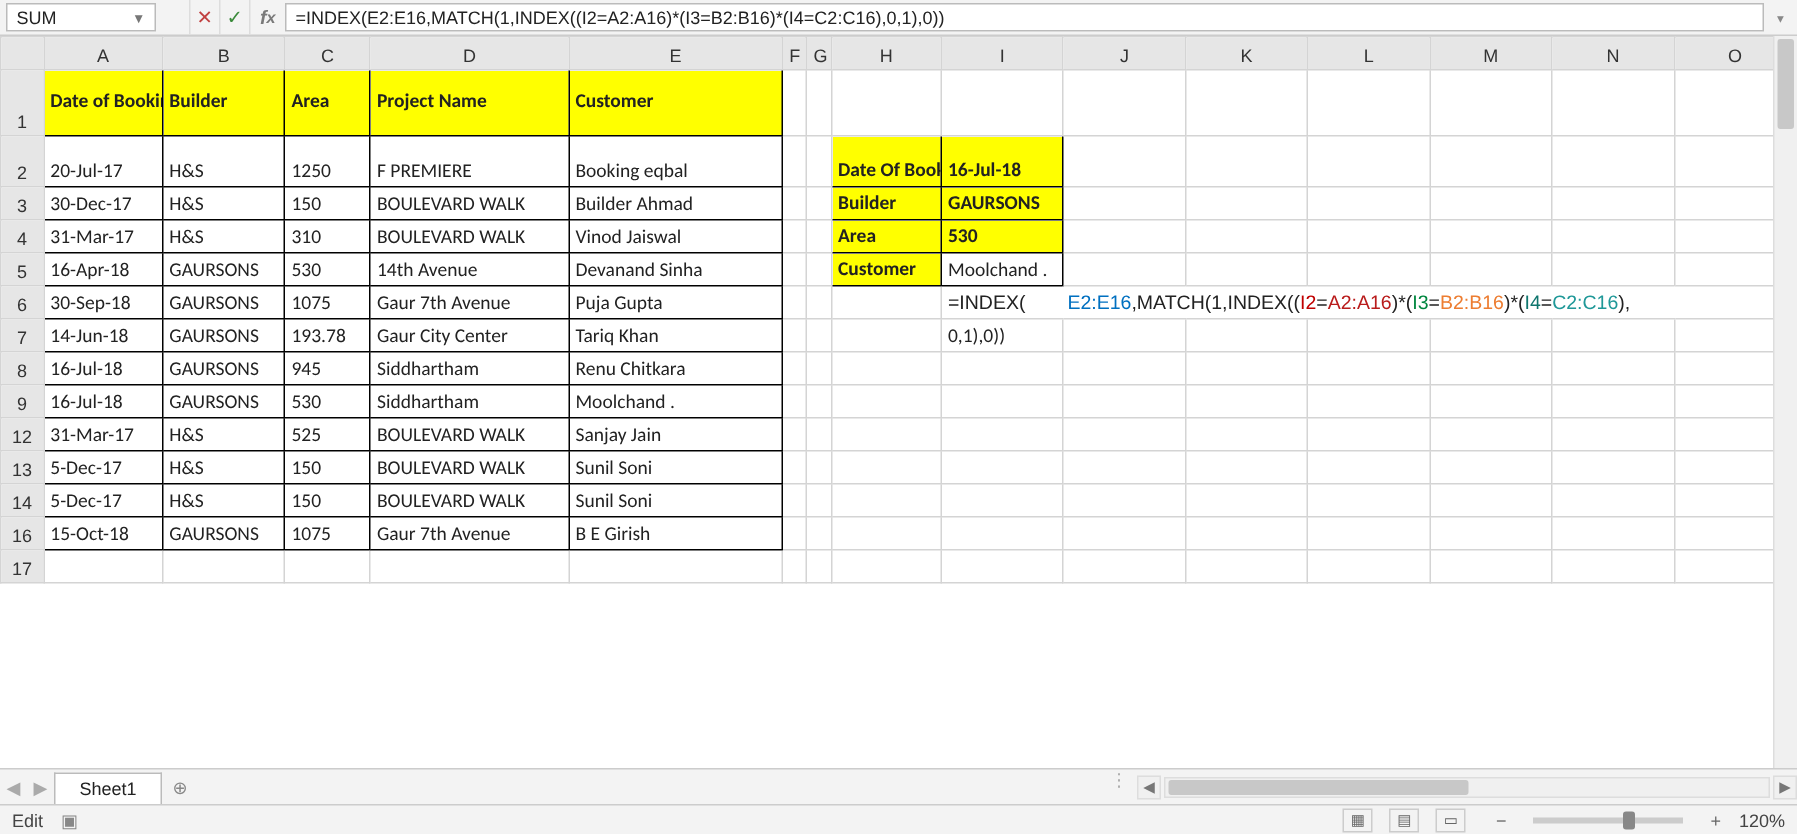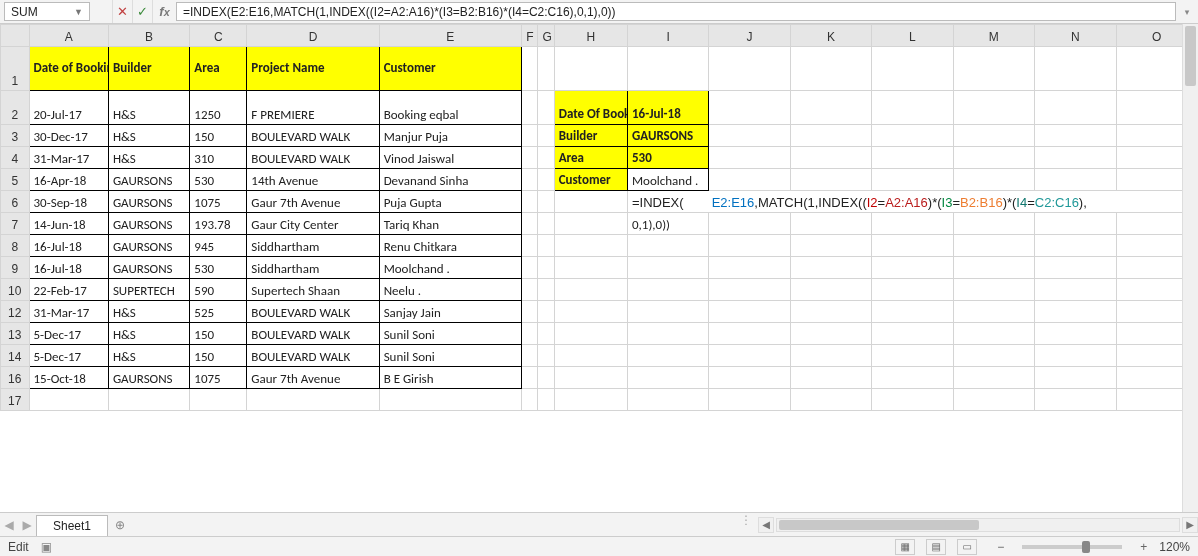--- a/index.html
+++ b/index.html
@@ -1,20 +1,20 @@
 <!DOCTYPE html>
 <html><head>
 <meta charset="utf-8">
 <style>
   * { box-sizing: border-box; margin: 0; padding: 0; font-family: "Segoe UI", Arial, sans-serif; }
   body { background: #fff; font-size: 13px; color: #222; overflow: hidden; width: 1198px; height: 556px; position: relative; }
 
   
   .fbar { display: flex; align-items: stretch; height: 24px; border-bottom: 1px solid #ccc; background: #f3f3f3; }
-  .namebox { width: 86px; border: 1px solid #bbb; margin: 2px 0 2px 4px; background: #fff; display: flex; align-items: center; padding: 0 6px; font-size: 12px; }
+  .namebox { width: 100px; border: 1px solid #bbb; margin: 2px 0 2px 4px; background: #fff; display: flex; align-items: center; padding: 0 6px; font-size: 12px; }
   .namebox .dd { margin-left: auto; font-size: 9px; color: #777; }
   .fbar-gap { width: 22px; }
   .fbtn { width: 20px; border-left: 1px solid #ddd; display: flex; align-items: center; justify-content: center; color: #7a7a7a; font-size: 13px; }
   .fbtn.cancel { color: #c14040; }
   .fbtn.accept { color: #3a8a3a; }
   .fbtn.fx { font-style: italic; font-weight: bold; width: 24px; }
   .formula-input { flex: 1; background: #fff; border: 1px solid #bbb; margin: 2px 0; padding: 0 6px; display: flex; align-items: center; font-size: 12px; font-family: Calibri, Arial, sans-serif; white-space: nowrap; overflow: hidden; }
   .fbar-end { width: 22px; display:flex; align-items:center; justify-content:center; color:#888; font-size:9px; }
 
   
@@ -160,21 +160,21 @@
           <td></td>
           <td></td>
           <td></td>
         </tr>
         <tr>
           <th>3</th>
           <td class="bordered">30-Dec-17</td>
           <td class="bordered">H&amp;S</td>
           <td class="bordered">150</td>
           <td class="bordered">BOULEVARD WALK</td>
-          <td class="bordered">Manjur Puja</td>
+          <td class="bordered">Builder Ahmad</td>
           <td></td>
           <td></td>
           <td class="yellow bordered bold wrap">Builder</td>
           <td class="yellow bordered wrap">GAURSONS</td>
           <td></td>
           <td></td>
           <td></td>
           <td></td>
           <td></td>
           <td></td>
@@ -269,38 +269,20 @@
           <td></td>
           <td></td>
         </tr>
         <tr>
           <th>9</th>
           <td class="bordered">16-Jul-18</td>
           <td class="bordered">GAURSONS</td>
           <td class="bordered">530</td>
           <td class="bordered">Siddhartham</td>
           <td class="bordered">Moolchand .</td>
-          <td></td>
-          <td></td>
-          <td></td>
-          <td></td>
-          <td></td>
-          <td></td>
-          <td></td>
-          <td></td>
-          <td></td>
-          <td></td>
-        </tr>
-        <tr>
-          <th>10</th>
-          <td class="bordered">22-Feb-17</td>
-          <td class="bordered">SUPERTECH</td>
-          <td class="bordered">590</td>
-          <td class="bordered">Supertech Shaan</td>
-          <td class="bordered">Neelu .</td>
           <td></td>
           <td></td>
           <td></td>
           <td></td>
           <td></td>
           <td></td>
           <td></td>
           <td></td>
           <td></td>
           <td></td>

